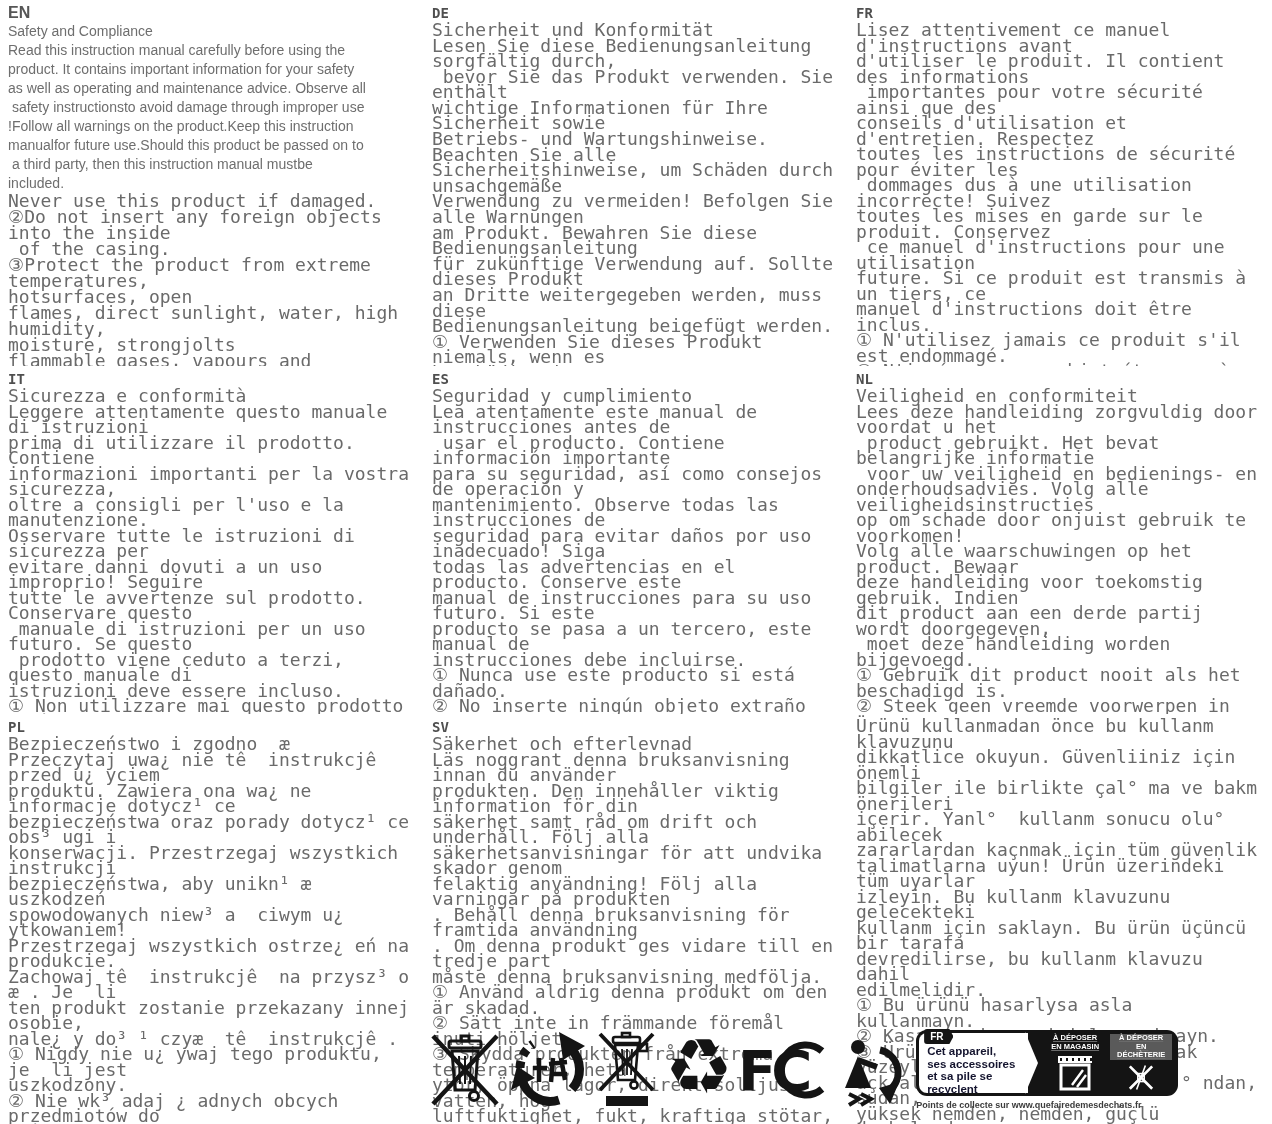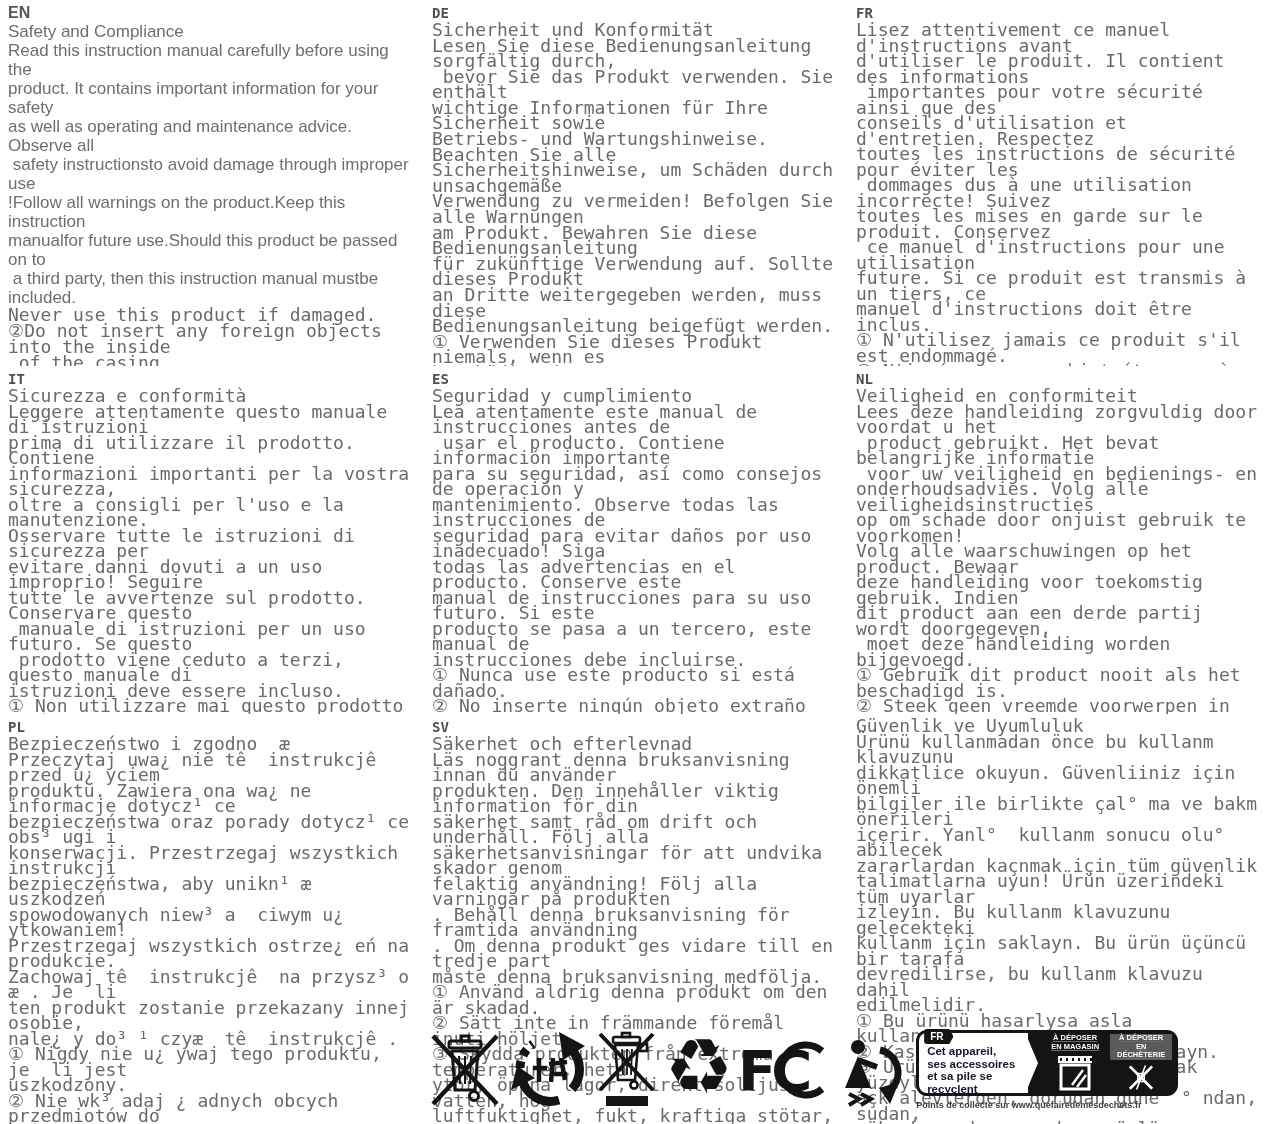--- a/index.html
+++ b/index.html
@@ -4,21 +4,21 @@
 <style>
   html,body{margin:0;padding:0;background:#ffffff;}
   .page{position:relative;width:1272px;height:1124px;background:#ffffff;overflow:hidden;
         font-family:"DejaVu Sans Mono","DejaVu Sans",monospace;color:#6a6a6a;}
   .grid{display:grid;grid-template-columns:424px 424px 424px;grid-template-rows:366px 348px auto;}
   .section{padding:4px 10px 0 8px;box-sizing:border-box;overflow:hidden;}
   .code{font-weight:bold;color:#4f4f4f;font-size:14px;line-height:18px;white-space:pre;}
   .title,.intro,.items{white-space:pre-wrap;font-size:18px;line-height:15.5px;}
   
   .sec-en .code{font-family:"Liberation Sans",sans-serif;font-size:16px;color:#565656;}
-  .sec-en .title,.sec-en .intro{font-family:"Liberation Sans",sans-serif;font-size:17px;line-height:19px;color:#6e6e6e;}
+  .sec-en .title,.sec-en .intro{font-family:"Liberation Sans",sans-serif;font-size:14px;line-height:19px;color:#6e6e6e;}
   .sec-en .items{line-height:16px;}
   .sec-de .intro,.sec-de .items{line-height:15.6px;}
 
   
   .footer{position:absolute;left:428px;top:1030px;display:flex;align-items:flex-start;gap:7px;}
   .icon{flex:0 0 auto;}
   .recycle{font-family:"DejaVu Sans",sans-serif;font-size:76px;line-height:78px;color:#141414;margin-top:-2px;}
 
   
   .frlabel{width:264px;margin-left:6px;}
@@ -233,21 +233,20 @@
 ② Sätt inte in främmande föremål inuti höljet.
 ③ Skydda produkten från extrema temperaturer, heta
 ytor, öppna lågor, direkt solljus, vatten, hög
 luftfuktighet, fukt, kraftiga stötar, brandfarliga
 gaser, ångor och lösningsmedel.
 ④ Håll denna produkt och dess förpackning utom
 räckhåll för barn och husdjur.</div>
     </div>
 
     <div class="section sec-tr">
-      <div class="title">Güvenlik ve Uyumluluk</div>
       <div class="intro">Ürünü kullanmadan önce bu kullanm klavuzunu
 dikkatlice okuyun. Güvenliiniz için önemli
 bilgiler ile birlikte çal° ma ve bakm önerileri
 içerir. Yanl°  kullanm sonucu olu° abilecek
 zararlardan kaçnmak için tüm güvenlik
 talimatlarna uyun! Ürün üzerindeki tüm uyarlar
 izleyin. Bu kullanm klavuzunu gelecekteki
 kullanm için saklayn. Bu ürün üçüncü bir tarafa
 devredilirse, bu kullanm klavuzu dahil
 edilmelidir.</div>

